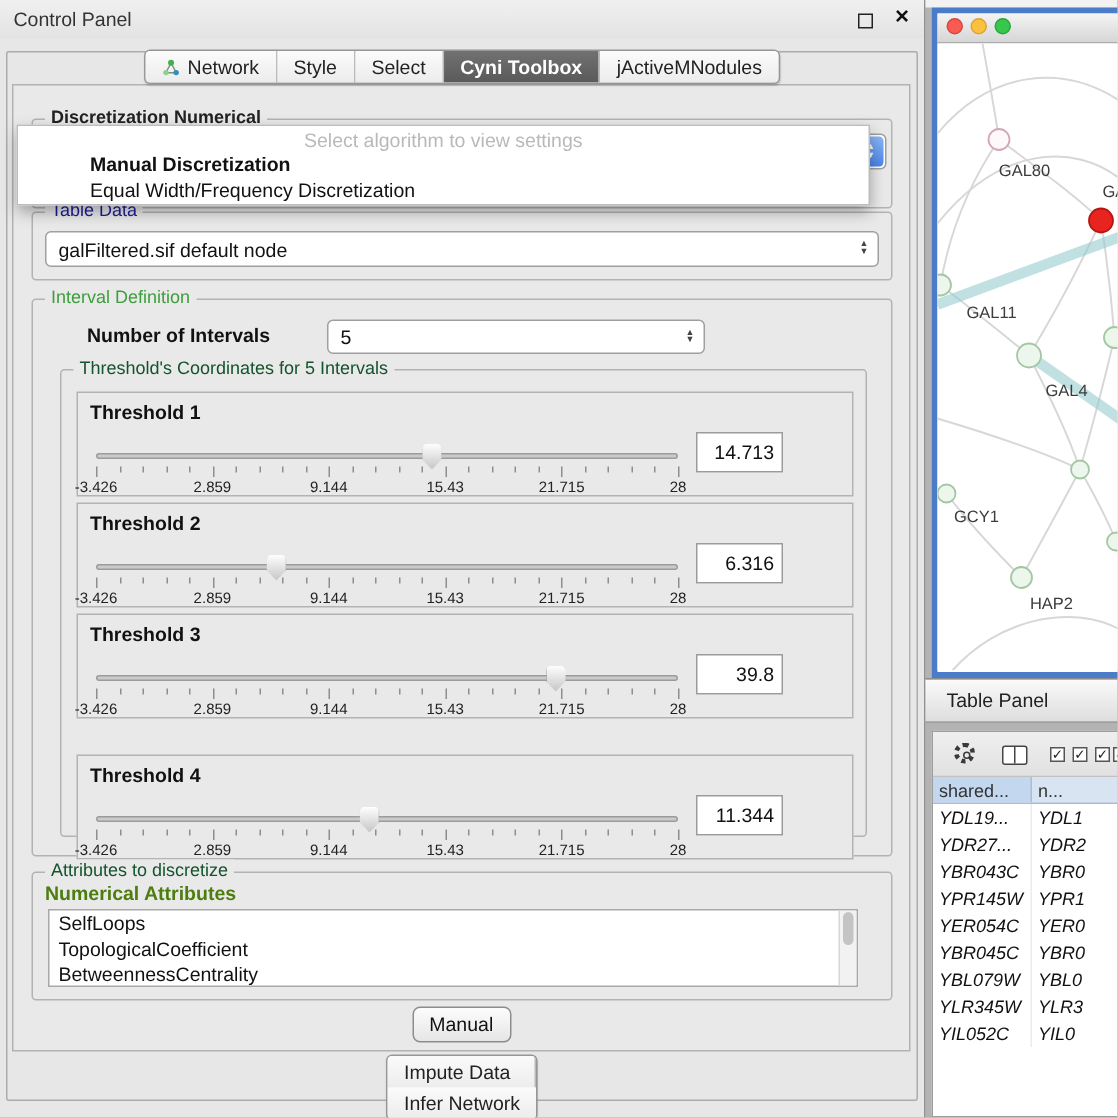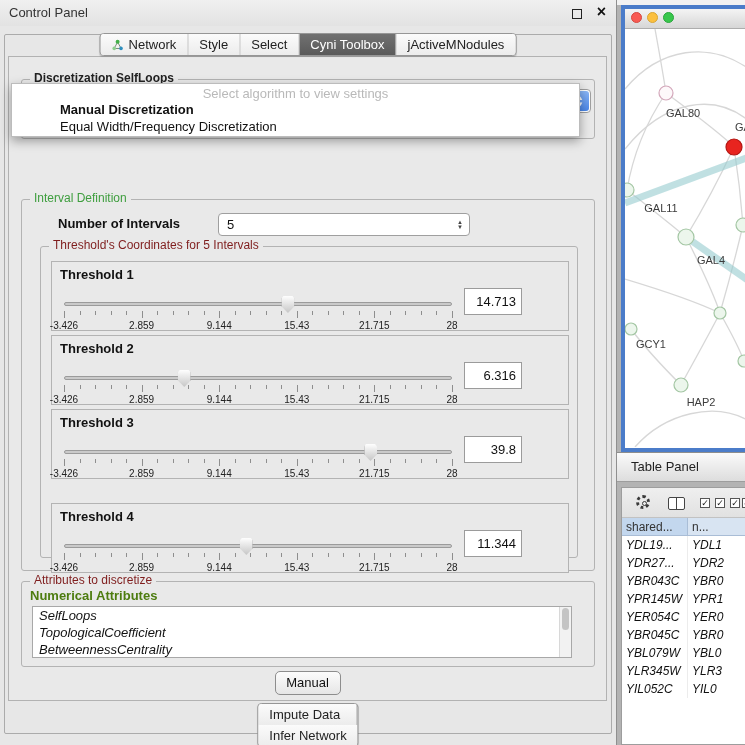--- a/index.html
+++ b/index.html
@@ -12,32 +12,32 @@
 #min-btn{position:absolute;top:9px;right:34px;width:10px;height:10px;border:1.5px solid #222;background:transparent;}
 #close-btn{position:absolute;top:4px;right:10px;font-size:16px;font-weight:bold;color:#111;line-height:16px;}
 #outer-panel{position:absolute;left:4px;top:34px;width:608px;height:700px;border:1px solid #ababab;border-radius:2px;background:#e7e7e7;}
 
 
 .seg-bar{position:absolute;display:inline-flex;border:1px solid #969696;border-radius:4px;background:#f3f3f3;overflow:hidden;box-shadow:0 1px 1px rgba(0,0,0,.15);z-index:6;}
 #top-tabs{top:33px;left:50%;transform:translateX(-50%);}
 #bottom-tabs{top:703px;left:50%;transform:translateX(-50%);flex-direction:column;}
 .seg{display:flex;align-items:center;gap:5px;padding:3px 11px;font-size:13px;color:#222;border-right:1px solid #b9b9b9;background:linear-gradient(#fbfbfb,#ececec);white-space:nowrap;}
 .seg:last-child{border-right:none;}
-.seg.selected{background:linear-gradient(#717171,#5a5a5a);color:#fff;}
+.seg.selected{background:linear-gradient(#717171,#5a5a5a);color:#fff;font-weight:bold;}
 .tabicon{display:inline-flex;}
 
 
 #cp-inner{position:absolute;left:8px;top:56px;width:599px;height:645px;border:1px solid #b2b2b2;background:#e9e9e9;}
 
 
 .group{position:absolute;border:1px solid #b3b3b3;border-radius:3px;}
 .group-title{position:absolute;top:-9px;left:8px;background:#e9e9e9;padding:0 4px;font-size:12px;color:#222;white-space:nowrap;}
 .gt-bold{font-weight:bold;}
 .gt-green{color:#3e9e3e;}
-.gt-blue{color:#7f1d1d;}
+.gt-blue{color:#14532d;}
 .gt-navy{color:#1c1c9c;}
 
 
 #algo-group{left:12px;top:22px;width:574px;height:60px;}
 #algo-combo-fragment{position:absolute;left:548px;top:32px;width:34px;height:24px;background:#fff;border:1px solid #9f9f9f;border-radius:4px;z-index:5;}
 .combo-stepper-blue{position:absolute;right:1px;top:1px;width:17px;height:20px;border-radius:3px;background:linear-gradient(#8ab6f7,#4a86e8);color:#fff;display:flex;flex-direction:column;align-items:center;justify-content:center;font-size:6px;line-height:6px;}
 
 
 #algo-dropdown{position:absolute;left:2px;top:26px;width:569px;height:54px;background:#fff;border:1px solid #bcbcbc;box-shadow:0 4px 10px rgba(0,0,0,.35);z-index:10;}
 .dd-placeholder{text-align:center;color:#b9b9b9;font-size:13px;padding-top:2px;}
@@ -66,21 +66,21 @@
 .ticks{position:absolute;left:0;top:15px;width:100%;height:8px;}
 .tick{position:absolute;top:0;width:1px;height:4px;background:#8e8e8e;}
 .tick.major{height:7px;}
 .tick-labels{position:absolute;left:0;top:24px;width:100%;height:12px;font-size:10px;color:#222;}
 .tick-lab{position:absolute;transform:translateX(-50%);white-space:nowrap;}
 .value-box{position:absolute;left:412px;top:26px;width:58px;height:27px;background:#fff;border:1px solid #9b9b9b;font-size:13px;color:#111;text-align:right;line-height:25px;padding-right:5px;}
 
 
 #attr-group{left:12px;top:524px;width:574px;height:86px;}
 #attr-heading{position:absolute;left:8px;top:6px;font-size:13px;font-weight:bold;color:#4d7c0f;}
-#attr-list{position:absolute;left:10px;top:24px;width:540px;height:52px;background:#fff;border:1px solid #a8a8a8;overflow:hidden;font-style:italic;}
+#attr-list{position:absolute;left:10px;top:24px;width:540px;height:52px;background:#fff;border:1px solid #a8a8a8;overflow:hidden;}
 .attr-item{font-size:13px;line-height:17px;padding-left:6px;white-space:nowrap;color:#111;}
 #attr-scroll{position:absolute;right:0;top:0;width:12px;height:100%;background:#f2f2f2;border-left:1px solid #d8d8d8;}
 #attr-thumb{position:absolute;left:2px;top:1px;width:7px;height:22px;background:#c4c4c4;border-radius:4px;}
 
 
 #apply-btn{position:absolute;left:50%;transform:translateX(-50%);top:614px;width:66px;height:24px;background:linear-gradient(#fcfcfc,#e6e6e6);border:1px solid #8d8d8d;border-radius:5px;font-size:13px;color:#111;text-align:center;line-height:22px;}
 
 
 #right-top-strip{position:absolute;left:617px;top:0;width:128px;height:5px;background:#f2f2f2;}
 #network-window{position:absolute;left:621px;top:5px;width:134px;height:447px;border:4px solid #4b7cc9;background:#fff;}
@@ -141,37 +141,47 @@
         <span>Cyni Toolbox</span>
       </div>
       <div class="seg">
         <span>jActiveMNodules</span>
       </div>
     </div>
 
   <div id="cp-inner">
 
     <div id="algo-group" class="group">
-      <span class="group-title gt-bold">Discretization SelfLoops</span>
+      <span class="group-title gt-bold">Discretization Numerical</span>
     </div>
     <div id="algo-combo-fragment">
       <span class="combo-stepper-blue">
         <span>▲</span>
         <span>▼</span>
       </span>
     </div>
 
     <div id="algo-dropdown">
       <div class="dd-placeholder">Select algorithm to view settings</div>
       <div id="dd-items">
           <div class="dd-item first">Manual Discretization</div>
           <div class="dd-item">Equal Width/Frequency Discretization</div>
         </div>
     </div>
 
+    <div id="td-group" class="group">
+      <span class="group-title gt-navy">Table Data</span>
+      <div id="td-combo" class="combo">
+        <span class="combo-text">galFiltered.sif default node</span>
+        <span class="stepper">
+          <span>▲</span>
+          <span>▼</span>
+        </span>
+      </div>
+    </div>
 
     <div id="int-group" class="group">
       <span class="group-title gt-green">Interval Definition</span>
       <span id="ni-label">Number of Intervals</span>
       <div id="ni-combo" class="combo">
         <span class="combo-text">5</span>
         <span class="stepper">
           <span>▲</span>
           <span>▼</span>
         </span>

